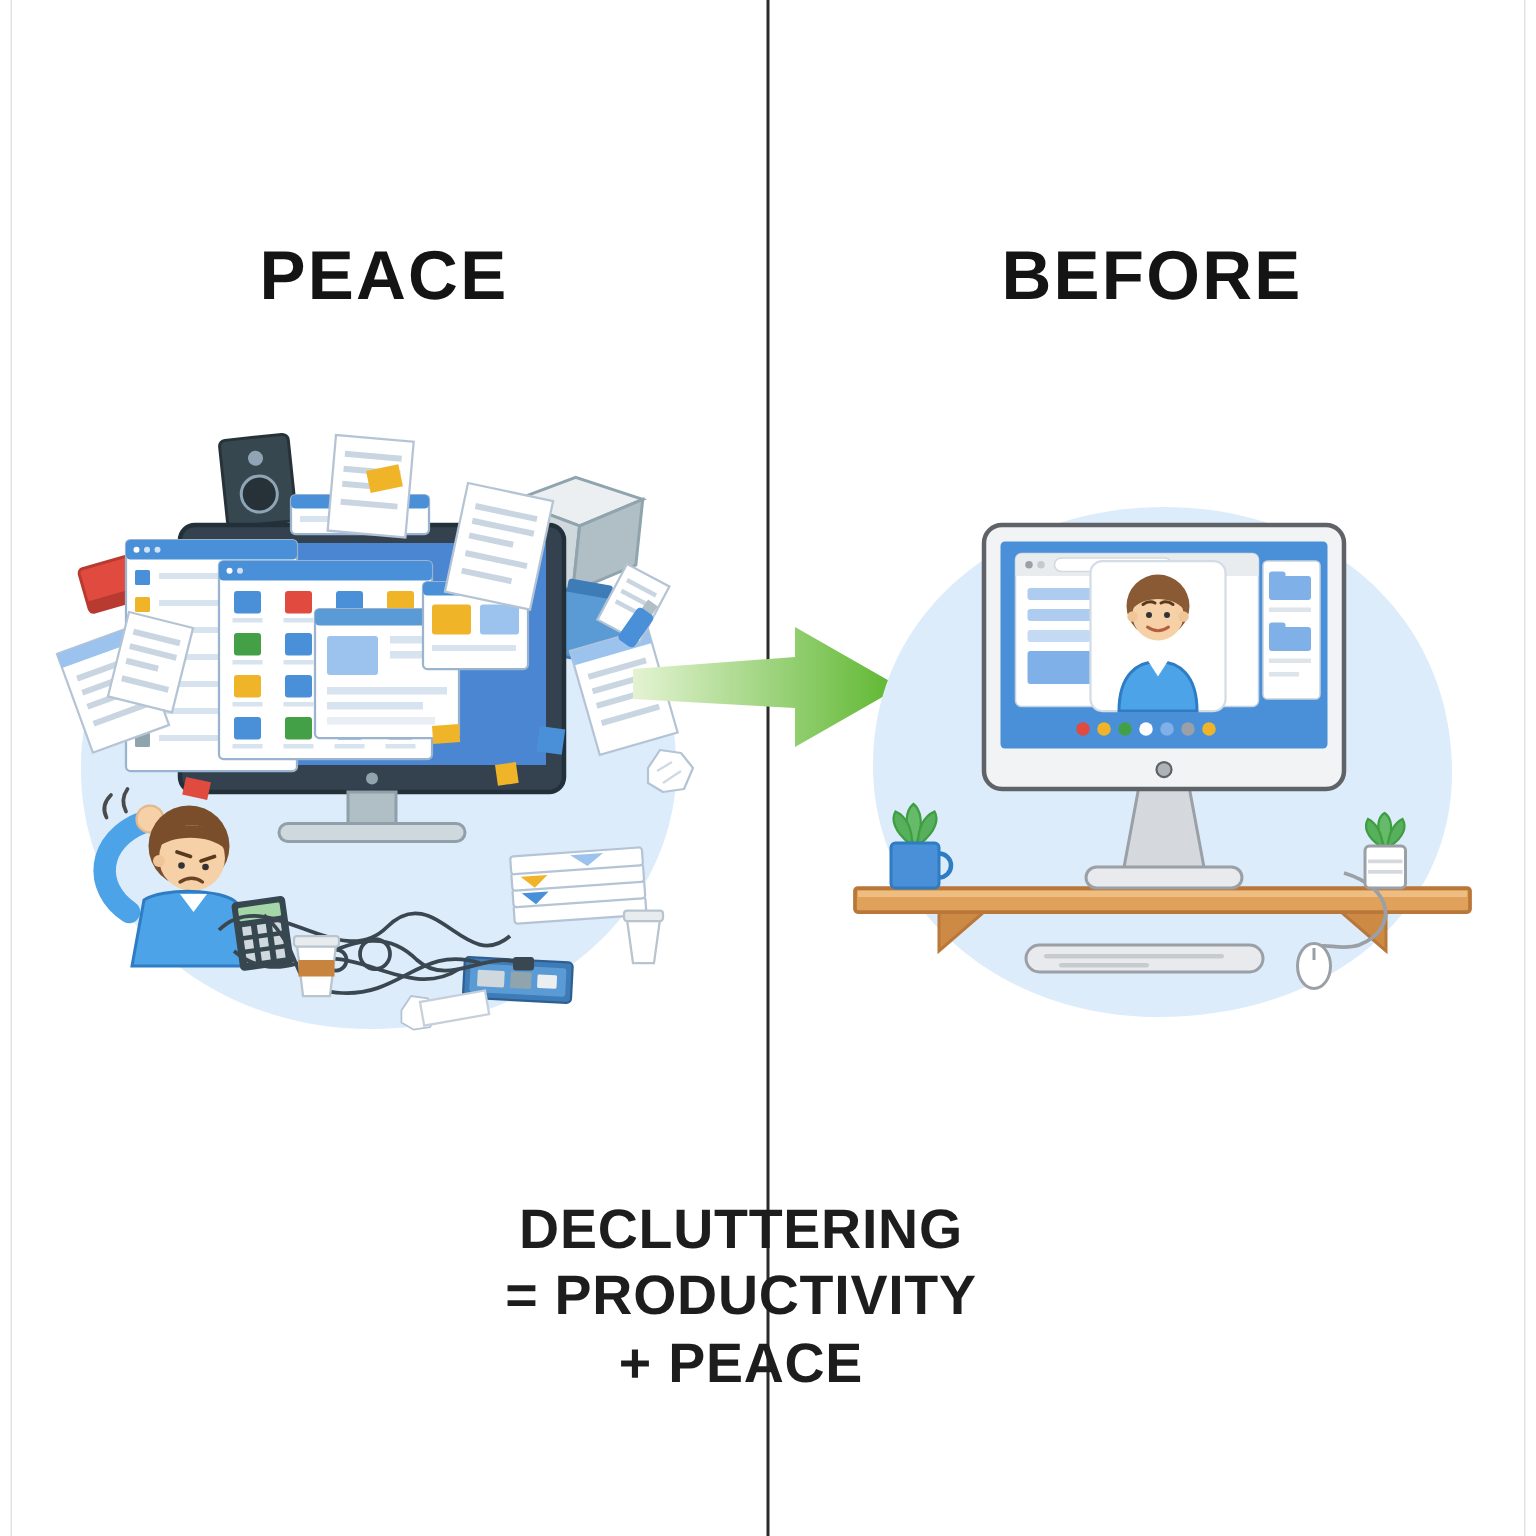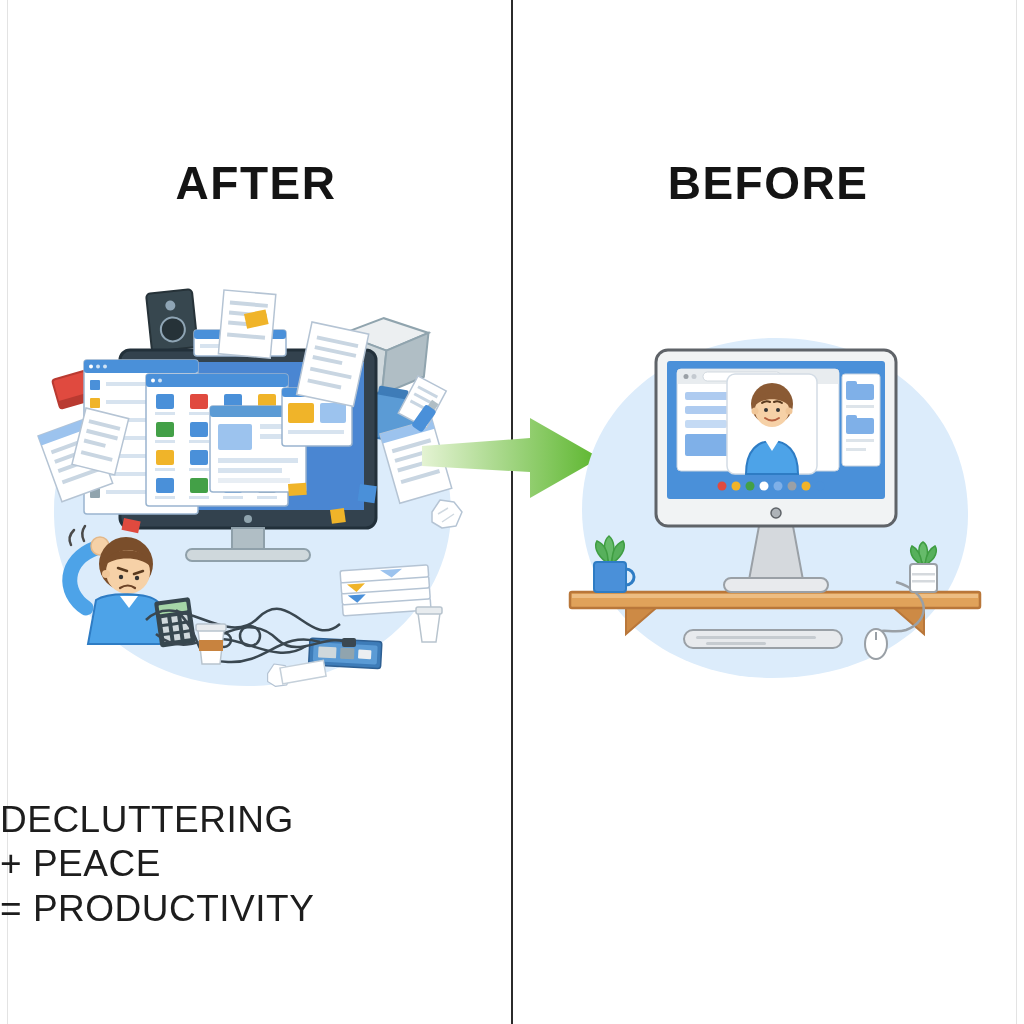--- a/index.html
+++ b/index.html
@@ -9,34 +9,34 @@
     font-family:"Liberation Sans", sans-serif;
   }
   .abs { position:absolute; }
   .divider { position:absolute; left:511px; top:0; width:2px; height:1024px; background:#2b2b2b; }
   .edge-line { position:absolute; top:0; width:1px; height:1024px; background:#e3e3e3; }
   .heading {
     position:absolute; top:156px; width:512px; text-align:center;
     font-size:46px; font-weight:bold; letter-spacing:1.5px; color:#141414;
   }
   .caption {
-    position:absolute; top:798px; left:0; width:988px; 
-    font-size:37px; font-weight:normal; letter-spacing:0.5px; color:#1d1d1d; line-height:1.2;
+    position:absolute; top:798px; left:0; width:988px; text-align:center;
+    font-size:37px; font-weight:bold; letter-spacing:0.5px; color:#1d1d1d; line-height:1.2;
   }
 </style>
 </head>
 <body>
 
 <div id="canvas">
 
   <div class="edge-line" style="left:7px;"></div>
   <div class="edge-line" style="left:1016px;"></div>
   <div class="divider"></div>
 
-  <div class="heading" style="left:0;">AFTER</div>
+  <div class="heading" style="left:0;">PEACE</div>
   <div class="heading" style="left:512px;">BEFORE</div>
 
   <svg class="abs" style="left:28px; top:288px;" width="455" height="415" viewBox="0 0 455 415" xmlns="http://www.w3.org/2000/svg">
     <path d="M 228 62 C 325 52, 425 120, 423 226 C 421 322, 332 396, 224 398 C 120 400, 28 332, 26 228 C 24 118, 122 70, 228 62 Z" fill="#dcecfb"></path>
 
     <g transform="translate(118,6) rotate(-6)">
       <rect width="46" height="58" rx="4" fill="#37474f" stroke="#263238" stroke-width="2"></rect>
       <circle cx="23" cy="38" r="12" fill="#263238" stroke="#8fa5b5" stroke-width="2"></circle>
       <circle cx="23" cy="14" r="5" fill="#8fa5b5"></circle>
     </g>
@@ -393,17 +393,17 @@
     </g>
 
     <g>
       <ellipse cx="320" cy="344" rx="11" ry="15" fill="#ffffff" stroke="#9aa0a6" stroke-width="2"></ellipse>
       <line x1="320" y1="332" x2="320" y2="340" stroke="#9aa0a6" stroke-width="2"></line>
     </g>
   </svg>
 
   <div class="caption">
     <div>DECLUTTERING</div>
+    <div>= PRODUCTIVITY</div>
     <div>+ PEACE</div>
-    <div>= PRODUCTIVITY</div>
   </div>
 
 </div>
 
 </body></html>

